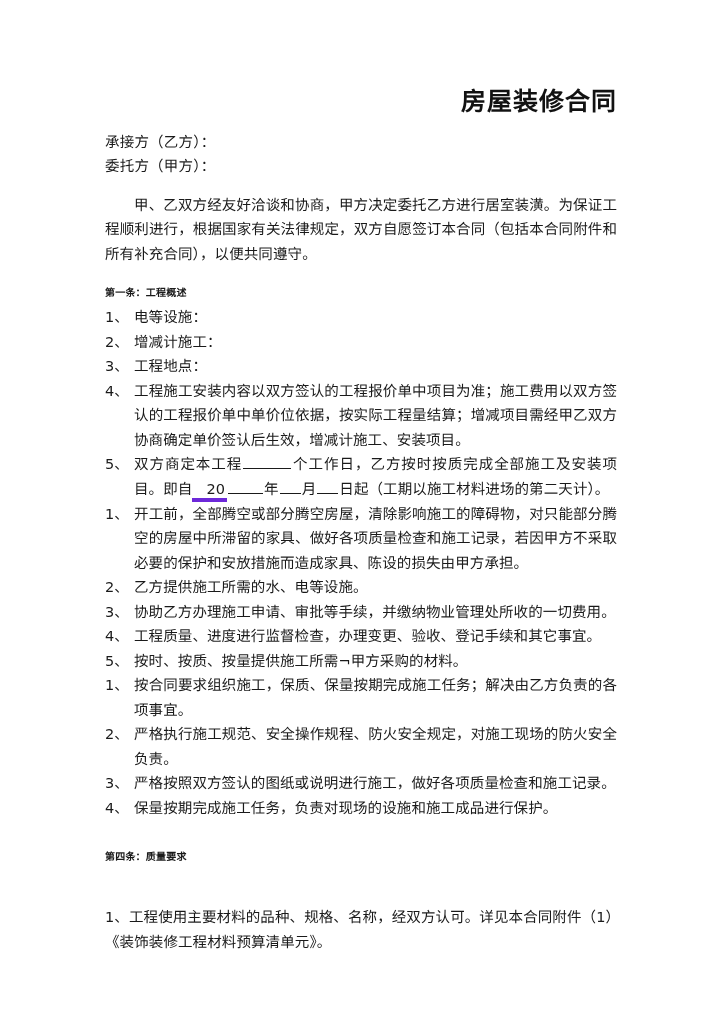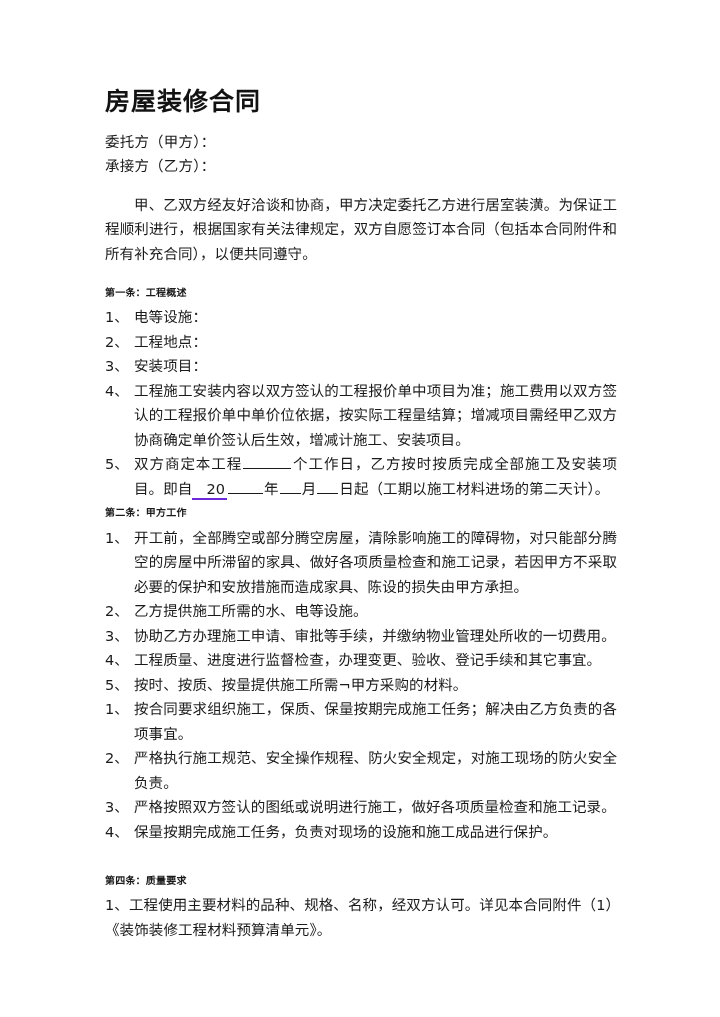--- a/index.html
+++ b/index.html
@@ -30,21 +30,21 @@
     position: absolute;
     left: 105px;
     top: 0;
     width: 512px;
   }
 
   .doc-title {
     font-family: "DejaVu Serif", "Liberation Serif", serif;
     font-size: 25px;
     font-weight: 700;
-    text-align: left;
+    text-align: right;
     letter-spacing: 1px;
     margin: 0;
     padding-top: 86px;
     line-height: 32px;
     color: #121212;
   }
 
   .party-block {
     margin-top: 12px;
   }
@@ -92,20 +92,21 @@
 
   .clause-body {
     flex: 1 1 auto;
     text-align: justify;
     text-justify: inter-ideograph;
   }
 
   
   .clause.flush {
     display: block;
+    margin-top: 36px;
   }
   .clause.flush .clause-num {
     display: inline;
     width: auto;
   }
   .clause.flush .clause-body {
     display: inline;
   }
 
   .blank {
@@ -114,64 +115,63 @@
     vertical-align: baseline;
     height: 15px;
     margin: 0 1px;
   }
   .blank.w-long { width: 48px; }
   .blank.w-med  { width: 21px; }
   .blank.w-yr   { width: 35px; }
 
   .inline-year {
     display: inline-block;
-    border-bottom: 2px solid #6d28d9;
+    border-bottom: 4px solid #6d28d9;
     padding: 0 2px 0 14px;
     line-height: 17px;
   }
 </style>
 </head>
 <body>
 
 <div class="page">
   <div class="content">
 
     <h1 class="doc-title">房屋装修合同</h1>
 
     <div class="party-block">
+      <div class="party-line">承接方（乙方）：</div>
       <div class="party-line">委托方（甲方）：</div>
-      <div class="party-line">承接方（乙方）：</div>
     </div>
 
     <p class="intro">甲、乙双方经友好洽谈和协商，甲方决定委托乙方进行居室装潢。为保证工程顺利进行，根据国家有关法律规定，双方自愿签订本合同（包括本合同附件和所有补充合同），以便共同遵守。</p>
 
     <div class="section-heading">第一条：工程概述</div>
 
     <div class="clause">
       <span class="clause-num">1、</span>
       <span class="clause-body">电等设施：</span>
     </div>
     <div class="clause">
       <span class="clause-num">2、</span>
+      <span class="clause-body">增减计施工：</span>
+    </div>
+    <div class="clause">
+      <span class="clause-num">3、</span>
       <span class="clause-body">工程地点：</span>
-    </div>
-    <div class="clause">
-      <span class="clause-num">3、</span>
-      <span class="clause-body">安装项目：</span>
     </div>
     <div class="clause">
       <span class="clause-num">4、</span>
       <span class="clause-body">工程施工安装内容以双方签认的工程报价单中项目为准；施工费用以双方签认的工程报价单中单价位依据，按实际工程量结算；增减项目需经甲乙双方协商确定单价签认后生效，增减计施工、安装项目。</span>
     </div>
     <div class="clause">
       <span class="clause-num">5、</span>
       <span class="clause-body"><span>双方商定本工程</span><span class="blank w-long"></span><span>个工作日，乙方按时按质完成全部施工及安装项目。即自</span><span class="inline-year">20</span><span class="blank w-yr"></span><span>年</span><span class="blank w-med"></span><span>月</span><span class="blank w-med"></span><span>日起（工期以施工材料进场的第二天计）。</span></span>
     </div>
 
-    <div class="section-heading">第二条：甲方工作</div>
 
     <div class="clause">
       <span class="clause-num">1、</span>
       <span class="clause-body">开工前，全部腾空或部分腾空房屋，清除影响施工的障碍物，对只能部分腾空的房屋中所滞留的家具、做好各项质量检查和施工记录，若因甲方不采取必要的保护和安放措施而造成家具、陈设的损失由甲方承担。</span>
     </div>
     <div class="clause">
       <span class="clause-num">2、</span>
       <span class="clause-body">乙方提供施工所需的水、电等设施。</span>
     </div>
     <div class="clause">

